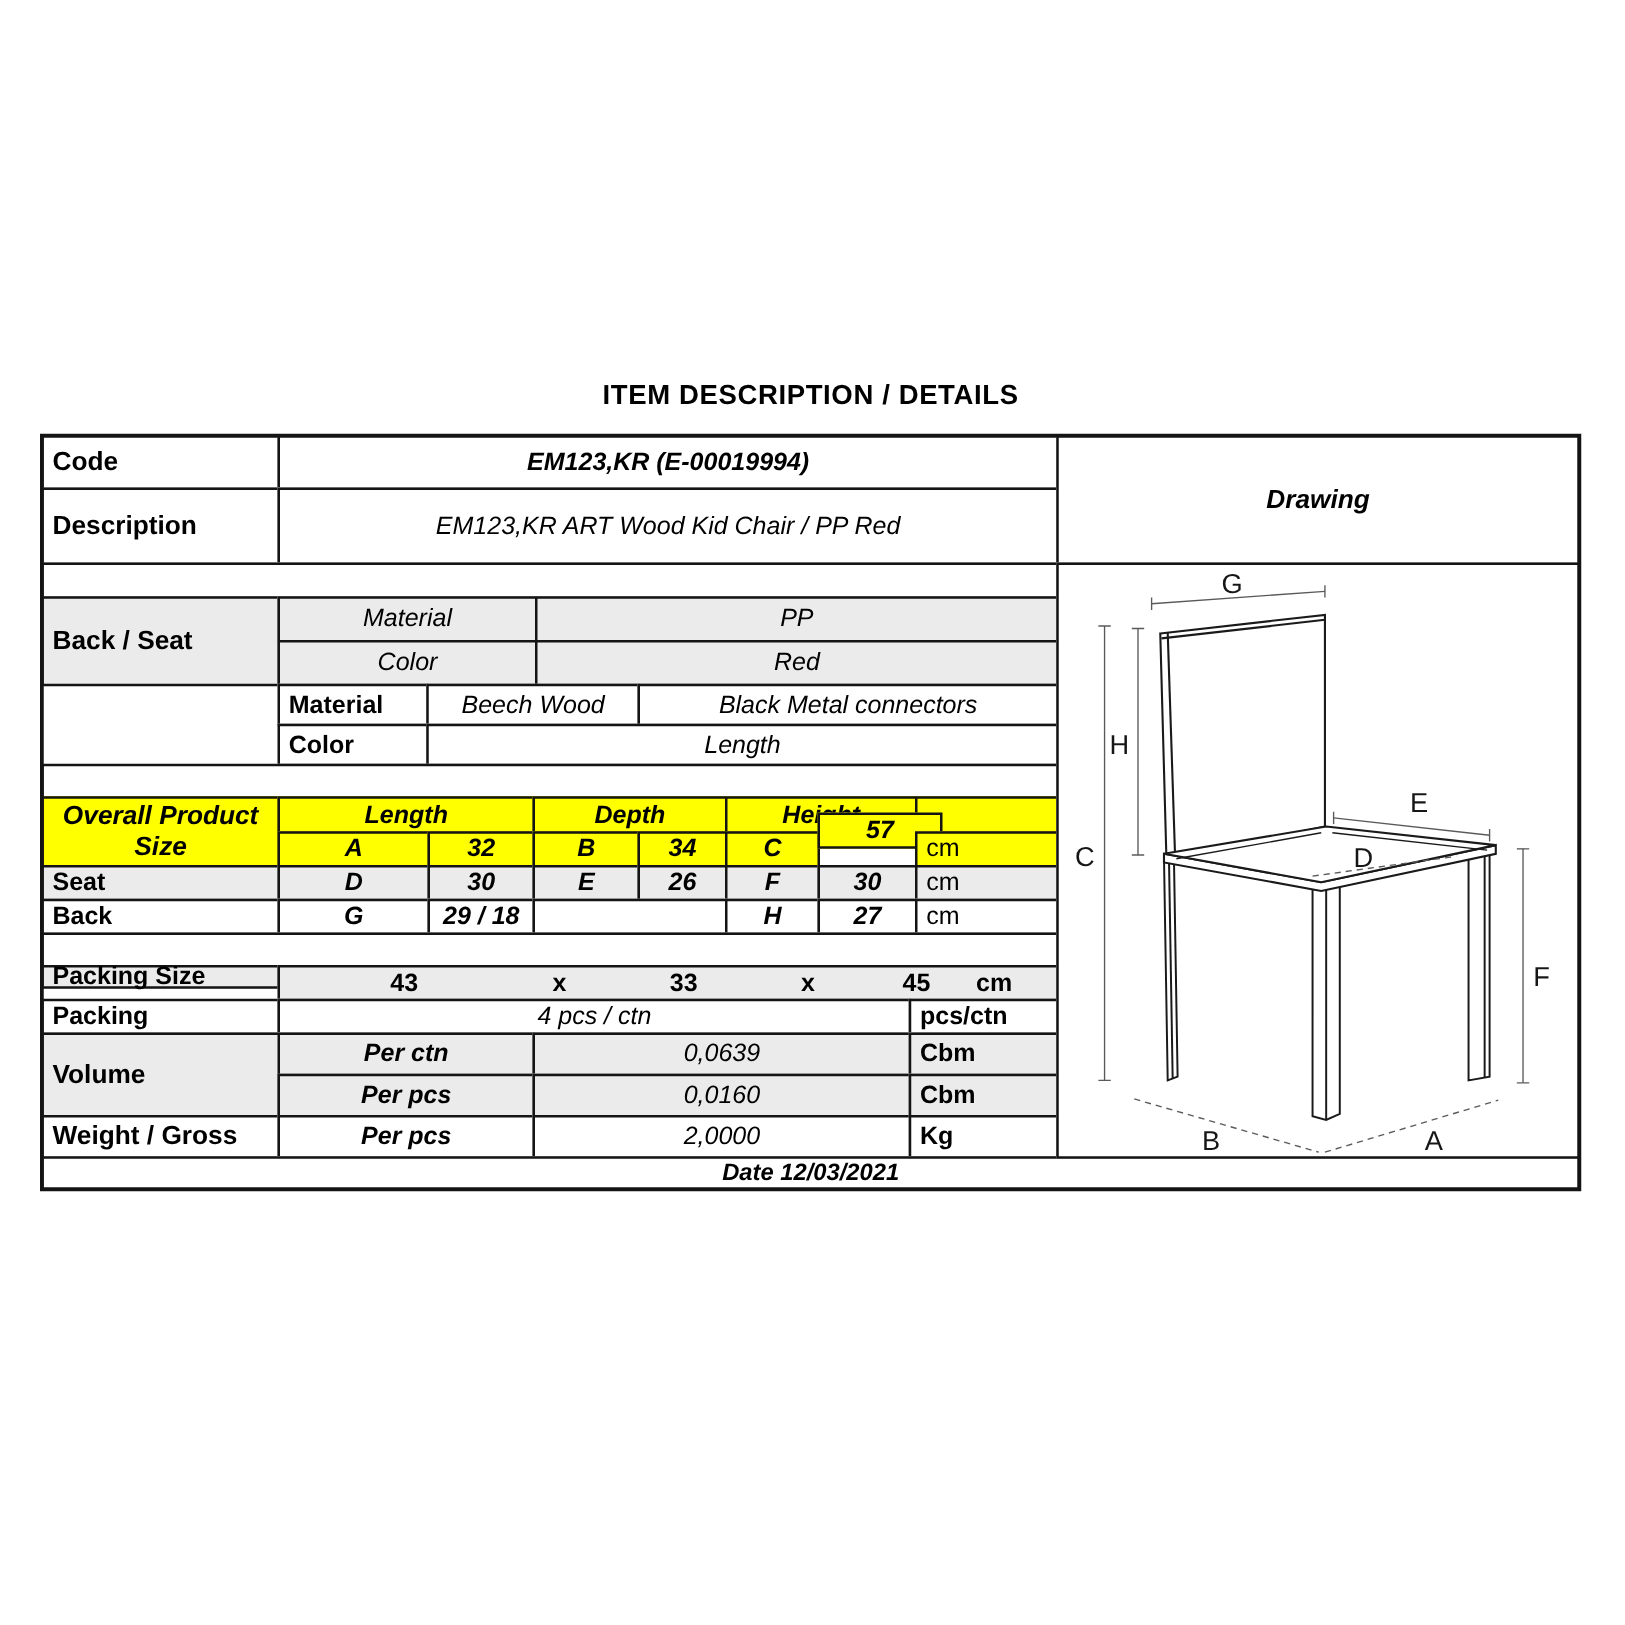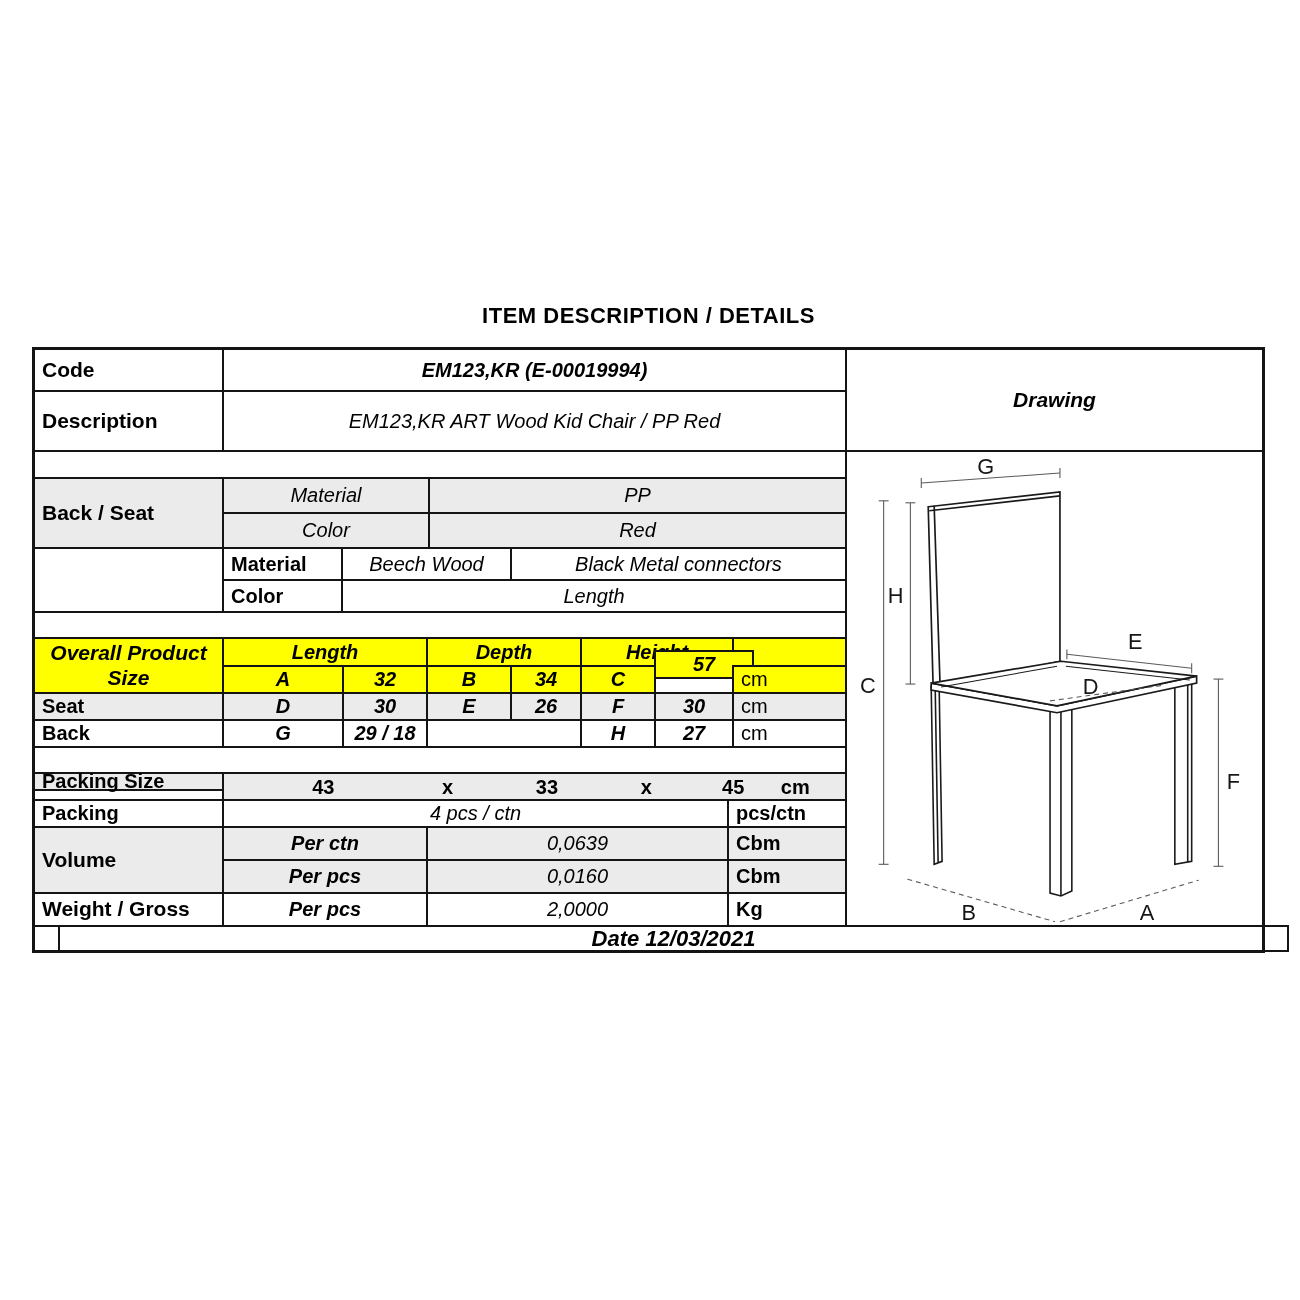--- a/index.html
+++ b/index.html
@@ -10,21 +10,21 @@
   .tbl{position:absolute;left:33px;top:348px;width:1231px;height:604px;}
   .cell{position:absolute;box-sizing:border-box;border:2px solid #141414;background:#fff;
         display:flex;align-items:center;font-size:20px;line-height:1.15;white-space:nowrap;}
   .b{font-weight:bold;}
   .c{justify-content:center;text-align:center;font-style:italic;}
   .l{padding-left:7px;}
   .gray{background:#ebebeb;}
   .yellow{background:#ffff00;}
   .col{flex-direction:column;justify-content:center;}
   .fs21{font-size:21px;}
-  .fs19{font-size:22px;margin-left:25px;}
+  .fs19{font-size:19px;}
   .frame{position:absolute;left:-1px;top:-1px;width:1233px;height:606px;box-sizing:border-box;
          border:3px solid #141414;pointer-events:none;z-index:6;background:transparent;}
   .ps-item{position:absolute;top:50%;transform:translate(-50%,-50%);font-weight:bold;}
   svg text{font-family:"Liberation Sans",sans-serif;font-size:22px;fill:#161616;}
 </style>
 </head>
 <body>
 
 <div class="page">
 

